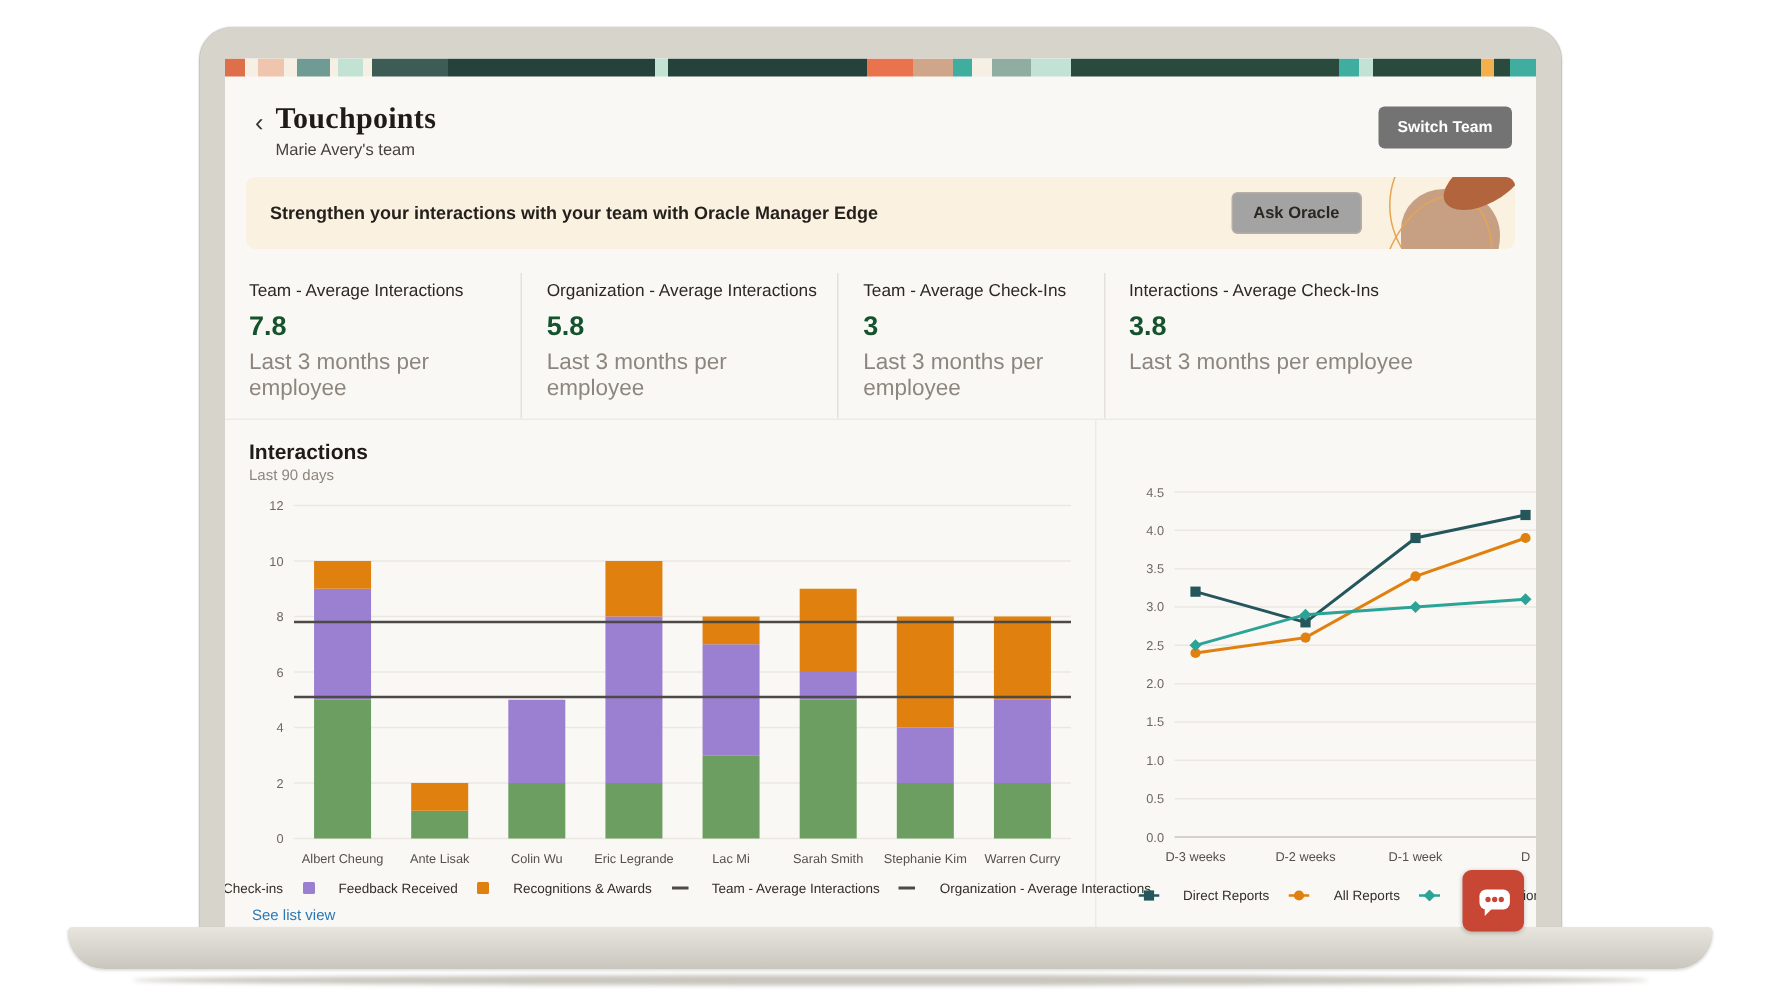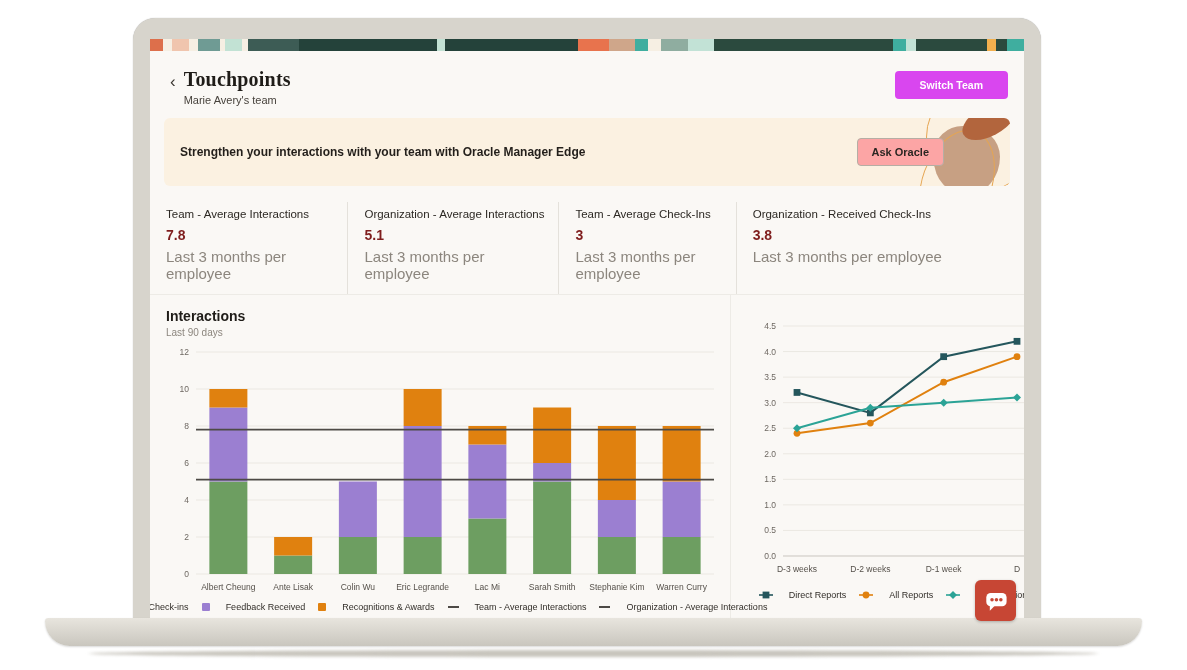--- a/index.html
+++ b/index.html
@@ -25,54 +25,54 @@
       #8fada0 58.5% 61.5%, #c2e2d6 61.5% 64.5%, #2b4a3e 64.5% 85%, #3fae9f 85% 86.5%,
       #c2e2d6 86.5% 87.6%, #2b4a3e 87.6% 95.8%, #f3b04e 95.8% 96.8%, #2b4a3e 96.8% 98%,
       #3fae9f 98% 100%); }
 
   
   .app-header { display:flex; align-items:flex-start; padding:17px 16px 8px 16px; }
   .back-btn { font-size:17px; line-height:20px; color:#3a3631; margin:4px 8px 0 4px; cursor:pointer;
     background:none; border:none; font-family:inherit; }
   .page-title { font-size:20px; font-weight:700; color:#1f1c18; letter-spacing:.2px;font-family:Liberation Serif, serif; }
   .page-subtitle { font-size:11px; color:#47423c; margin-top:3px; }
-  .switch-team-btn { margin-left:auto; background:#d946ef; color:#fff; border:none; border-radius:4px;
-    font-size:10.5px; font-weight:700; padding:8px 25px; font-family:inherit; cursor:pointer; margin-top:3px; }
-
-  
-  .banner { position:relative; margin:4px 14px 12px 14px; height:68px; background:#fbf1e1;
+  .switch-team-btn { margin-left:auto; background:#737373; color:#fff; border:none; border-radius:4px;
+    font-size:10.5px; font-weight:700; padding:8px 13px; font-family:inherit; cursor:pointer; margin-top:3px; }
+
+  
+  .banner { position:relative; margin:4px 14px 12px 14px; height:48px; background:#fbf1e1;
     border-radius:6px; display:flex; align-items:center; padding:0 16px; overflow:hidden; }
   .banner-text { z-index:2; }
   .banner-title { font-size:12px; font-weight:700; color:#231f1b; }
   .banner-subtitle { font-size:10.5px; color:#3c3731; margin-top:4px; }
-  .ask-oracle-btn { margin-left:auto; margin-right:50px; z-index:3; background:#fca5a5; color:#2a2622;
+  .ask-oracle-btn { margin-left:auto; margin-right:86px; z-index:3; background:#a3a3a3; color:#2a2622;
     border:1px solid #b5aea4; border-radius:4px; font-size:11px; font-weight:600; padding:7px 14px;
     font-family:inherit; cursor:pointer; }
   .banner-deco { position:absolute; right:0; top:0; width:110px; height:100%; z-index:1; pointer-events:none; }
   .deco-blob-big { position:absolute; right:10px; top:8px; width:66px; height:68px; background:#c7a083;
     border-radius:46% 54% 50% 50% / 42% 48% 58% 52%; }
   .deco-leaf-small { position:absolute; right:-8px; top:-12px; width:58px; height:30px; background:#b2653d;
     border-radius:50%; transform:rotate(-28deg); }
   .deco-arc { position:absolute; right:-26px; top:-36px; width:110px; height:110px;
     border:1.5px solid #e5a552; border-radius:50%; }
   .deco-arc2 { position:absolute; right:18px; top:10px; width:70px; height:110px;
     border:1px solid #e5a552; border-radius:50%; transform:rotate(20deg); }
 
   
   .stats-row { display:flex; padding:4px 14px 0 16px; border-bottom:1px solid #edebe6; }
   .stat { padding:6px 10px 12px 0; }
   .stat + .stat { border-left:1px solid #e4e1db; padding-left:16px; }
   .stat:nth-child(1){ width:21.5%; } .stat:nth-child(2){ width:25%; }
   .stat:nth-child(3){ width:21%; } .stat:nth-child(4){ width:32.5%; }
   .stat-label { font-size:11.5px; color:#2c2823; }
-  .stat-value { font-size:14px; font-weight:700; color:#7f1d1d; margin-top:7px; }
+  .stat-value { font-size:18px; font-weight:700; color:#14532d; margin-top:7px; }
   .stat-caption { font-size:15px; color:#8c867e; margin-top:5px; }
 
   
-  .charts { display:flex; align-items:flex-start; }
+  .charts { display:flex; align-items:center; }
   .panel-left { width:581px; border-right:1px solid #edebe6; padding:13px 4px 0 16px; }
   .panel-right { flex:1; padding:13px 6px 0 16px; position:relative; }
   .chart-title { font-size:14px; font-weight:700; color:#1f1c18; }
   .chart-subtitle { font-size:10px; color:#8c867e; margin-top:3px; }
   .chart-svg { display:block; margin-top:4px; }
   .legend-row { display:flex; justify-content:center; align-items:center; gap:13px;
     font-size:9px; color:#322e29; margin-top:2px; white-space:nowrap; }
   .legend-item { display:flex; align-items:center; gap:16px; }
   .legend-swatch { width:8px; height:8px; border-radius:1px; display:inline-block; }
   .legend-dash { width:11px; height:2px; display:inline-block; }
@@ -114,30 +114,30 @@
     </div>
 
     <div class="stats-row" id="stats-row">
         <div class="stat">
           <div class="stat-label">Team - Average Interactions</div>
           <div class="stat-value">7.8</div>
           <div class="stat-caption">Last 3 months per employee</div>
         </div>
         <div class="stat">
           <div class="stat-label">Organization - Average Interactions</div>
-          <div class="stat-value">5.1</div>
+          <div class="stat-value">5.8</div>
           <div class="stat-caption">Last 3 months per employee</div>
         </div>
         <div class="stat">
           <div class="stat-label">Team - Average Check-Ins</div>
           <div class="stat-value">3</div>
           <div class="stat-caption">Last 3 months per employee</div>
         </div>
         <div class="stat">
-          <div class="stat-label">Organization - Received Check-Ins</div>
+          <div class="stat-label">Interactions - Average Check-Ins</div>
           <div class="stat-value">3.8</div>
           <div class="stat-caption">Last 3 months per employee</div>
         </div>
       </div>
 
     <div class="charts">
       <div class="panel-left">
         <div class="chart-title">Interactions</div>
         <div class="chart-subtitle">Last 90 days</div>
         <svg id="bar-chart" class="chart-svg" width="556" height="258">

